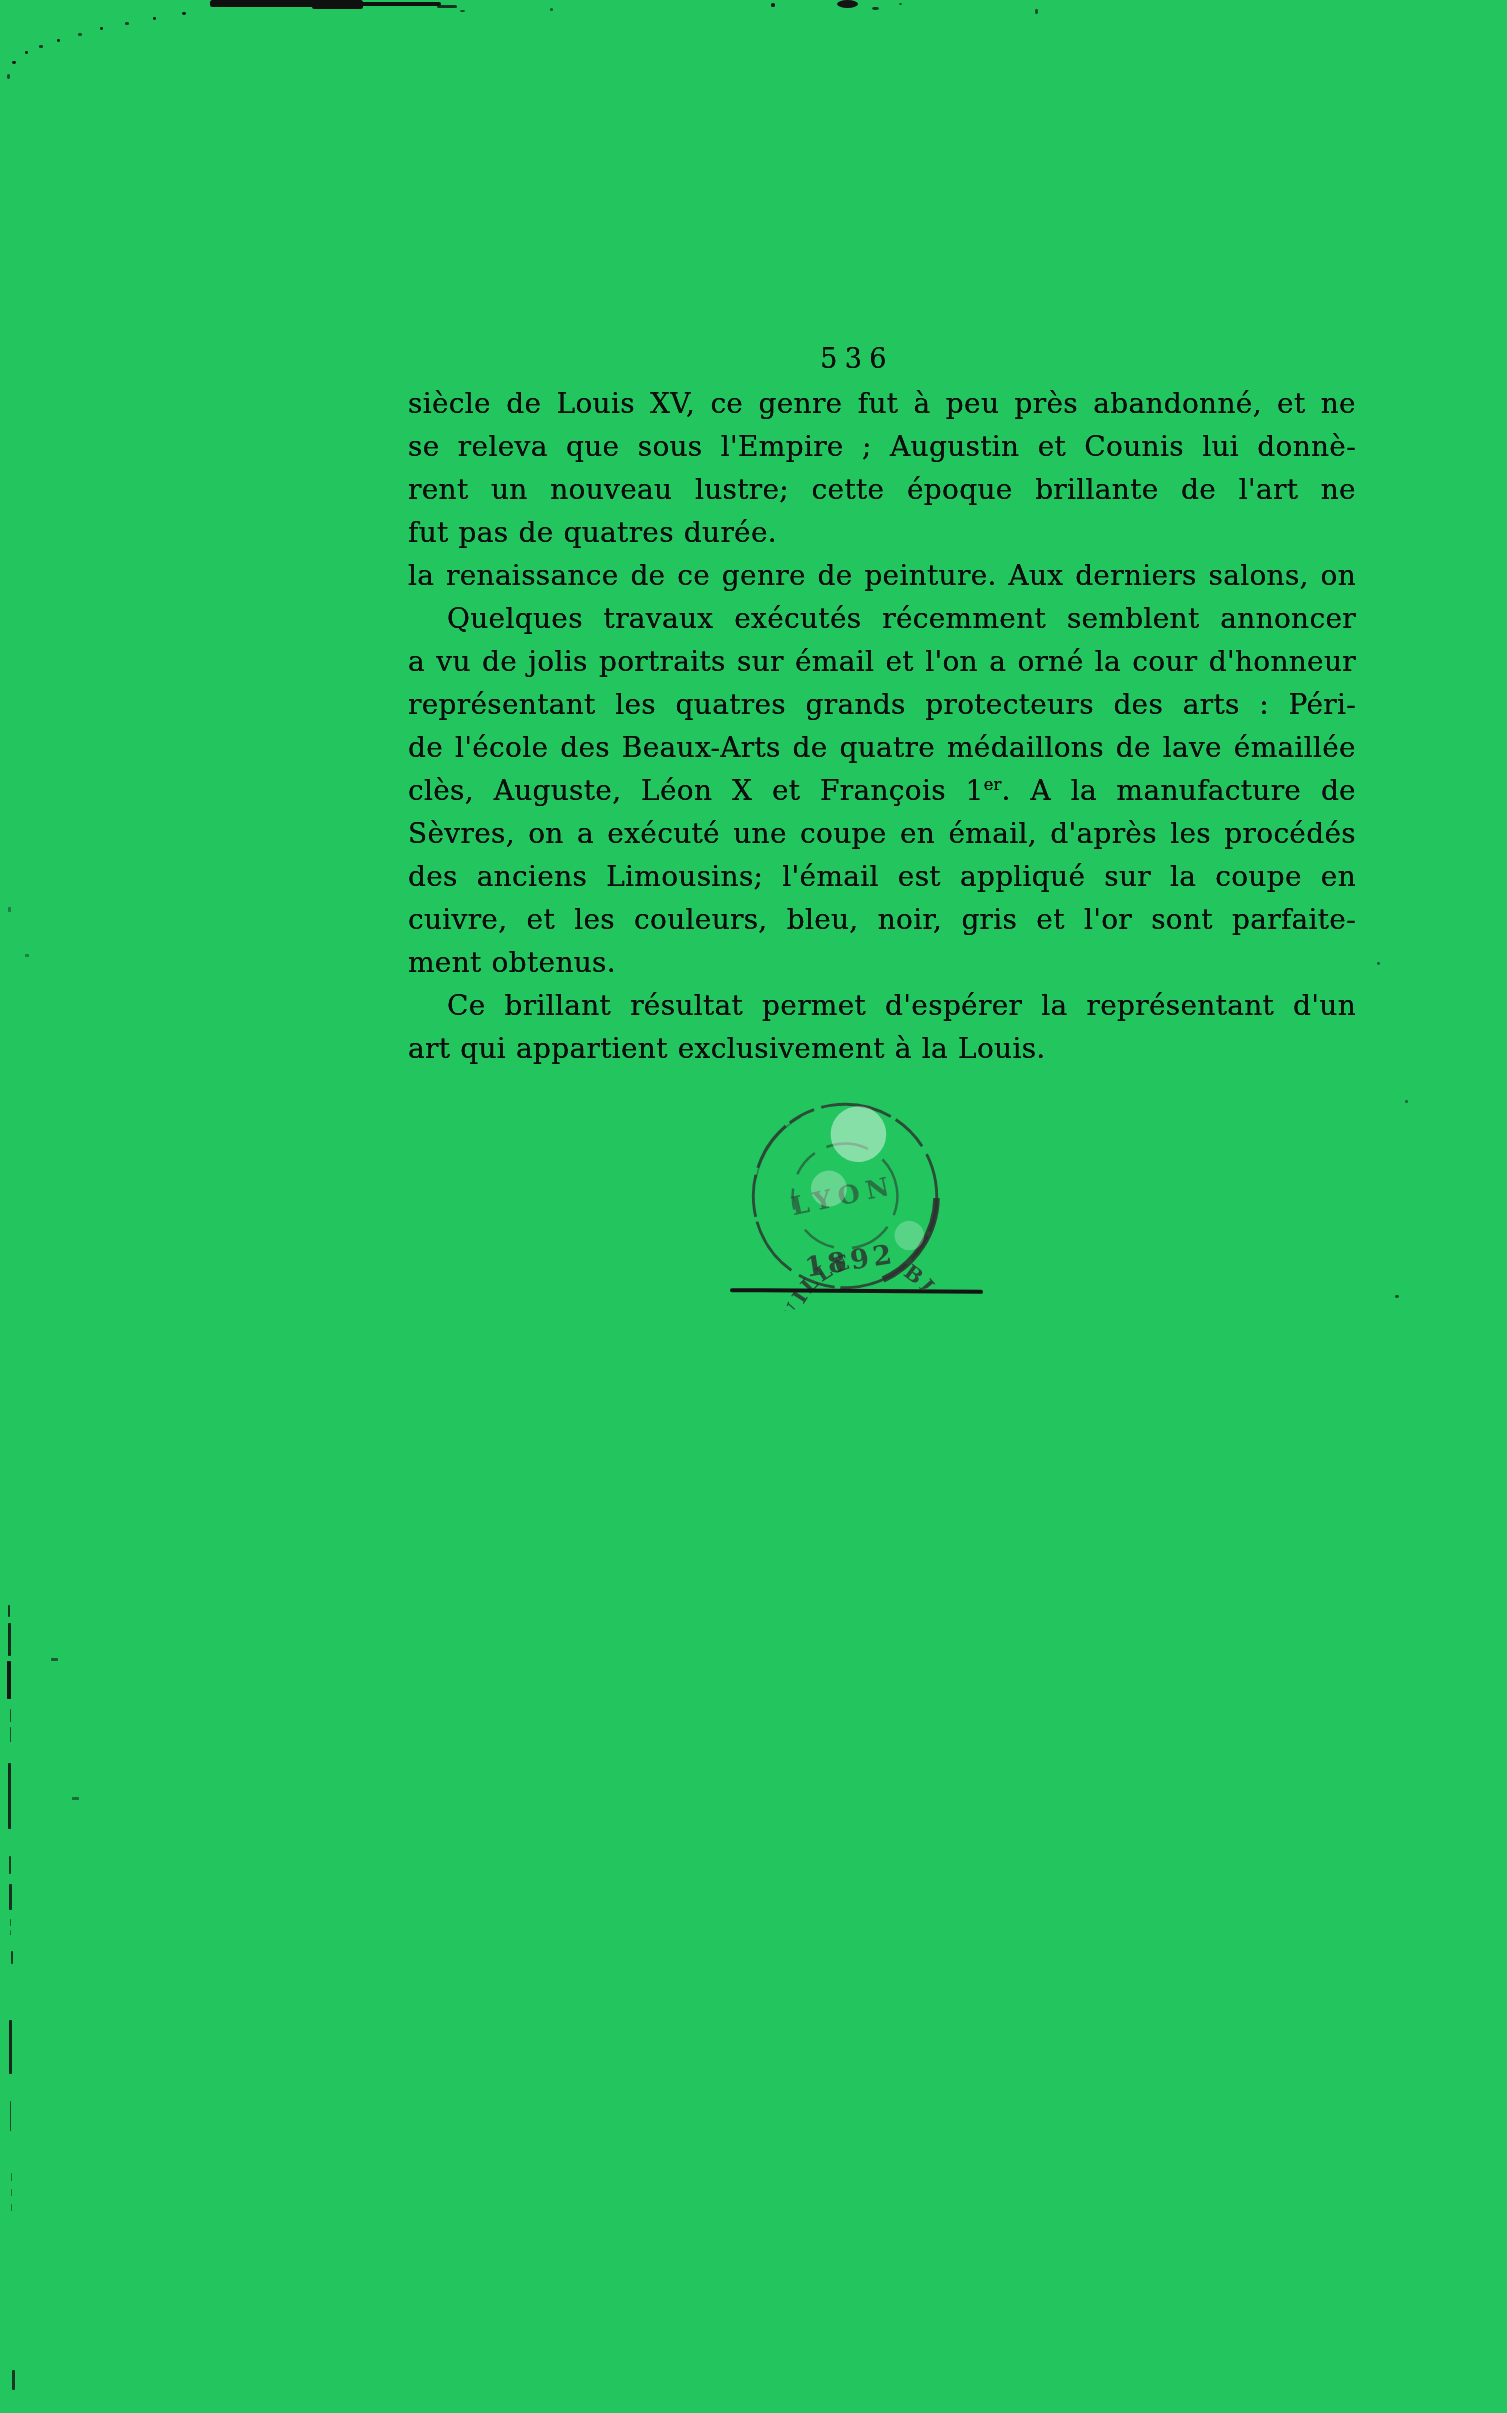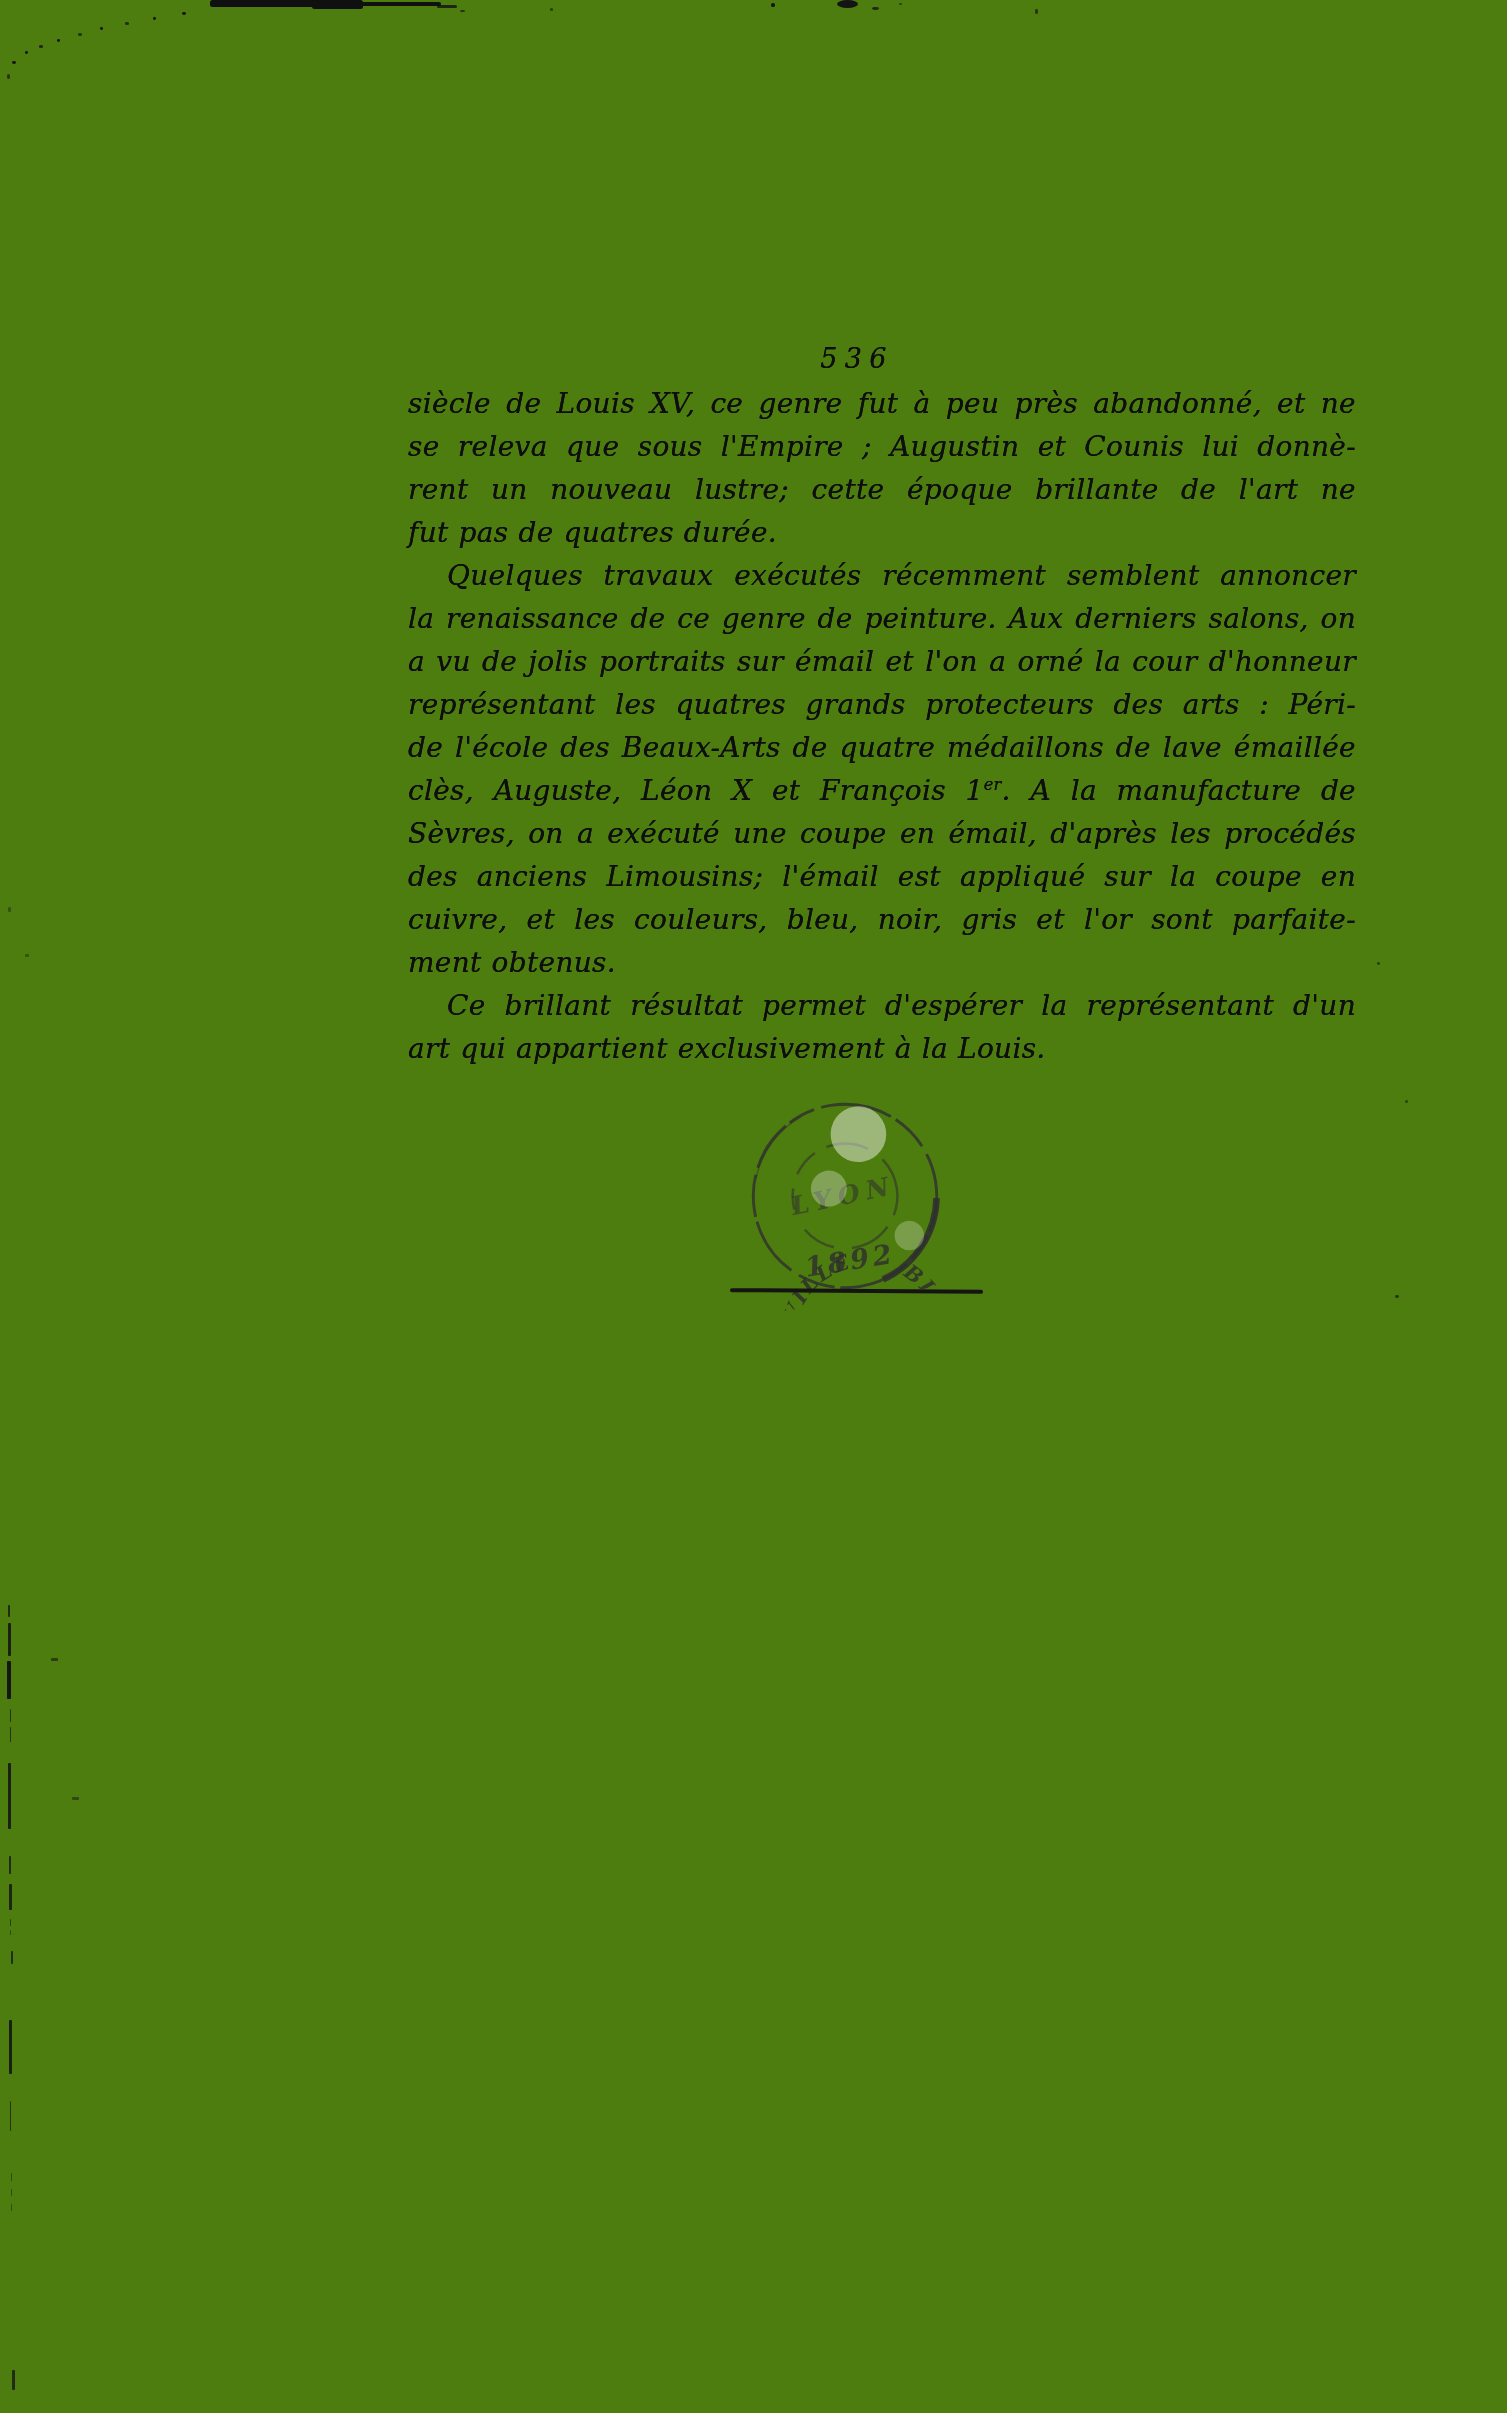--- a/index.html
+++ b/index.html
@@ -1,23 +1,22 @@
 <!DOCTYPE html>
 <html style="font-size:13px"><head>
 <meta charset="utf-8">
 <style>
   html,body{margin:0;padding:0;background:#e8e8e8;}
   .page{
     position:relative;
     width:1508px;height:2413px;
-    background:#4d7c0f;
+    background:#22c55e;
     overflow:hidden;
     font-family:"DejaVu Serif","Liberation Serif",serif;
     color:#0e0e0e;
-    font-style:italic;
   }
   .page-number{
     position:absolute;
     left:383px;top:343px;width:948px;
     text-align:center;
     font-size:27px;
     letter-spacing:7.4px;
     text-shadow:0 0 0.6px currentColor;
   }
   .textblock{
@@ -62,22 +61,22 @@
 
 <div class="page">
 
   <div class="page-number">536</div>
 
   <div class="textblock">
     <div class="line">siècle de Louis XV, ce genre fut à peu près abandonné, et ne</div>
     <div class="line">se releva que sous l'Empire ; Augustin et Counis lui donnè-</div>
     <div class="line">rent un nouveau lustre; cette époque brillante de l'art ne</div>
     <div class="line left">fut pas de quatres durée.</div>
+    <div class="line">la renaissance de ce genre de peinture. Aux derniers salons, on</div>
     <div class="line indent">Quelques travaux exécutés récemment semblent annoncer</div>
-    <div class="line">la renaissance de ce genre de peinture. Aux derniers salons, on</div>
     <div class="line">a vu de jolis portraits sur émail et l'on a orné la cour d'honneur</div>
     <div class="line">représentant les quatres grands protecteurs des arts : Péri-</div>
     <div class="line">de l'école des Beaux-Arts de quatre médaillons de lave émaillée</div>
     <div class="line"><span>clès, Auguste, Léon X et François 1</span><sup>er</sup><span>. A la manufacture de</span></div>
     <div class="line">Sèvres, on a exécuté une coupe en émail, d'après les procédés</div>
     <div class="line">des anciens Limousins; l'émail est appliqué sur la coupe en</div>
     <div class="line">cuivre, et les couleurs, bleu, noir, gris et l'or sont parfaite-</div>
     <div class="line left">ment obtenus.</div>
     <div class="line indent">Ce brillant résultat permet d'espérer la représentant d'un</div>
     <div class="line left">art qui appartient exclusivement à la Louis.</div>

